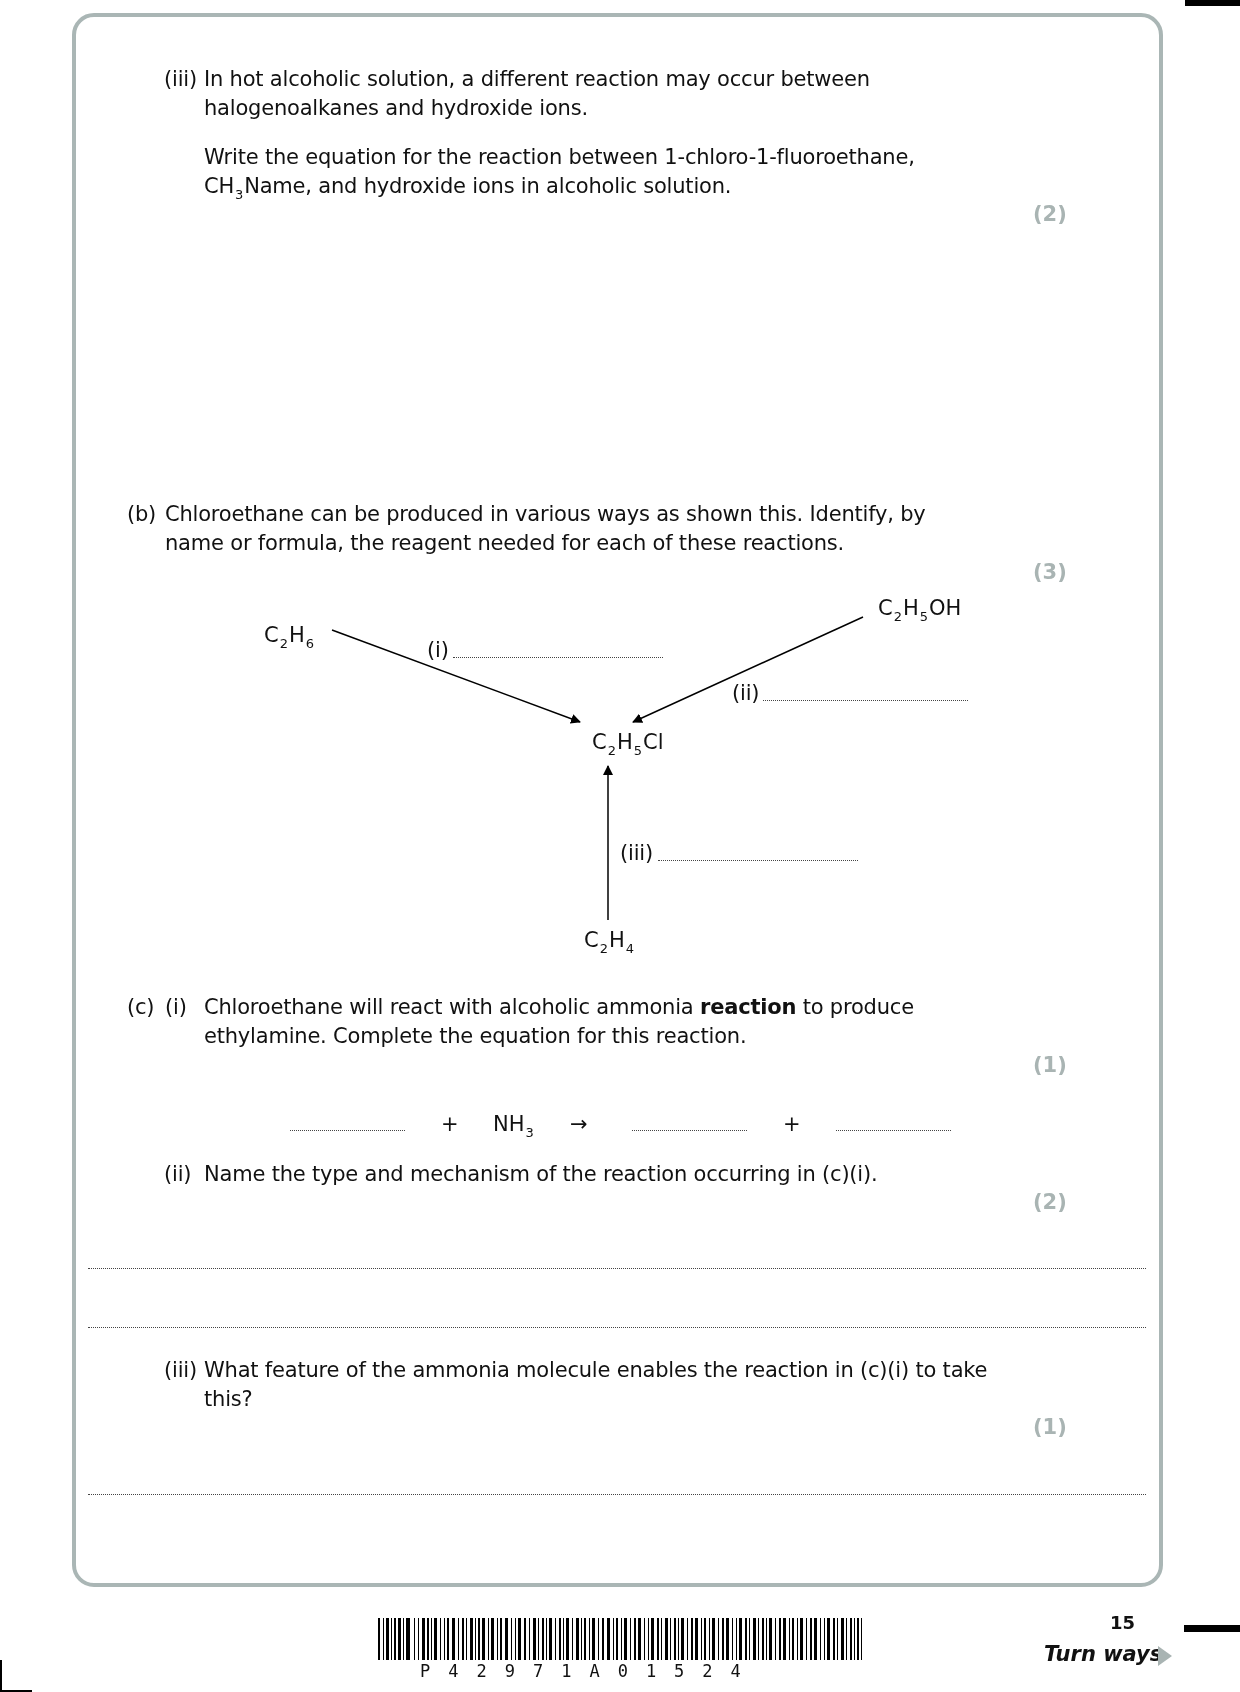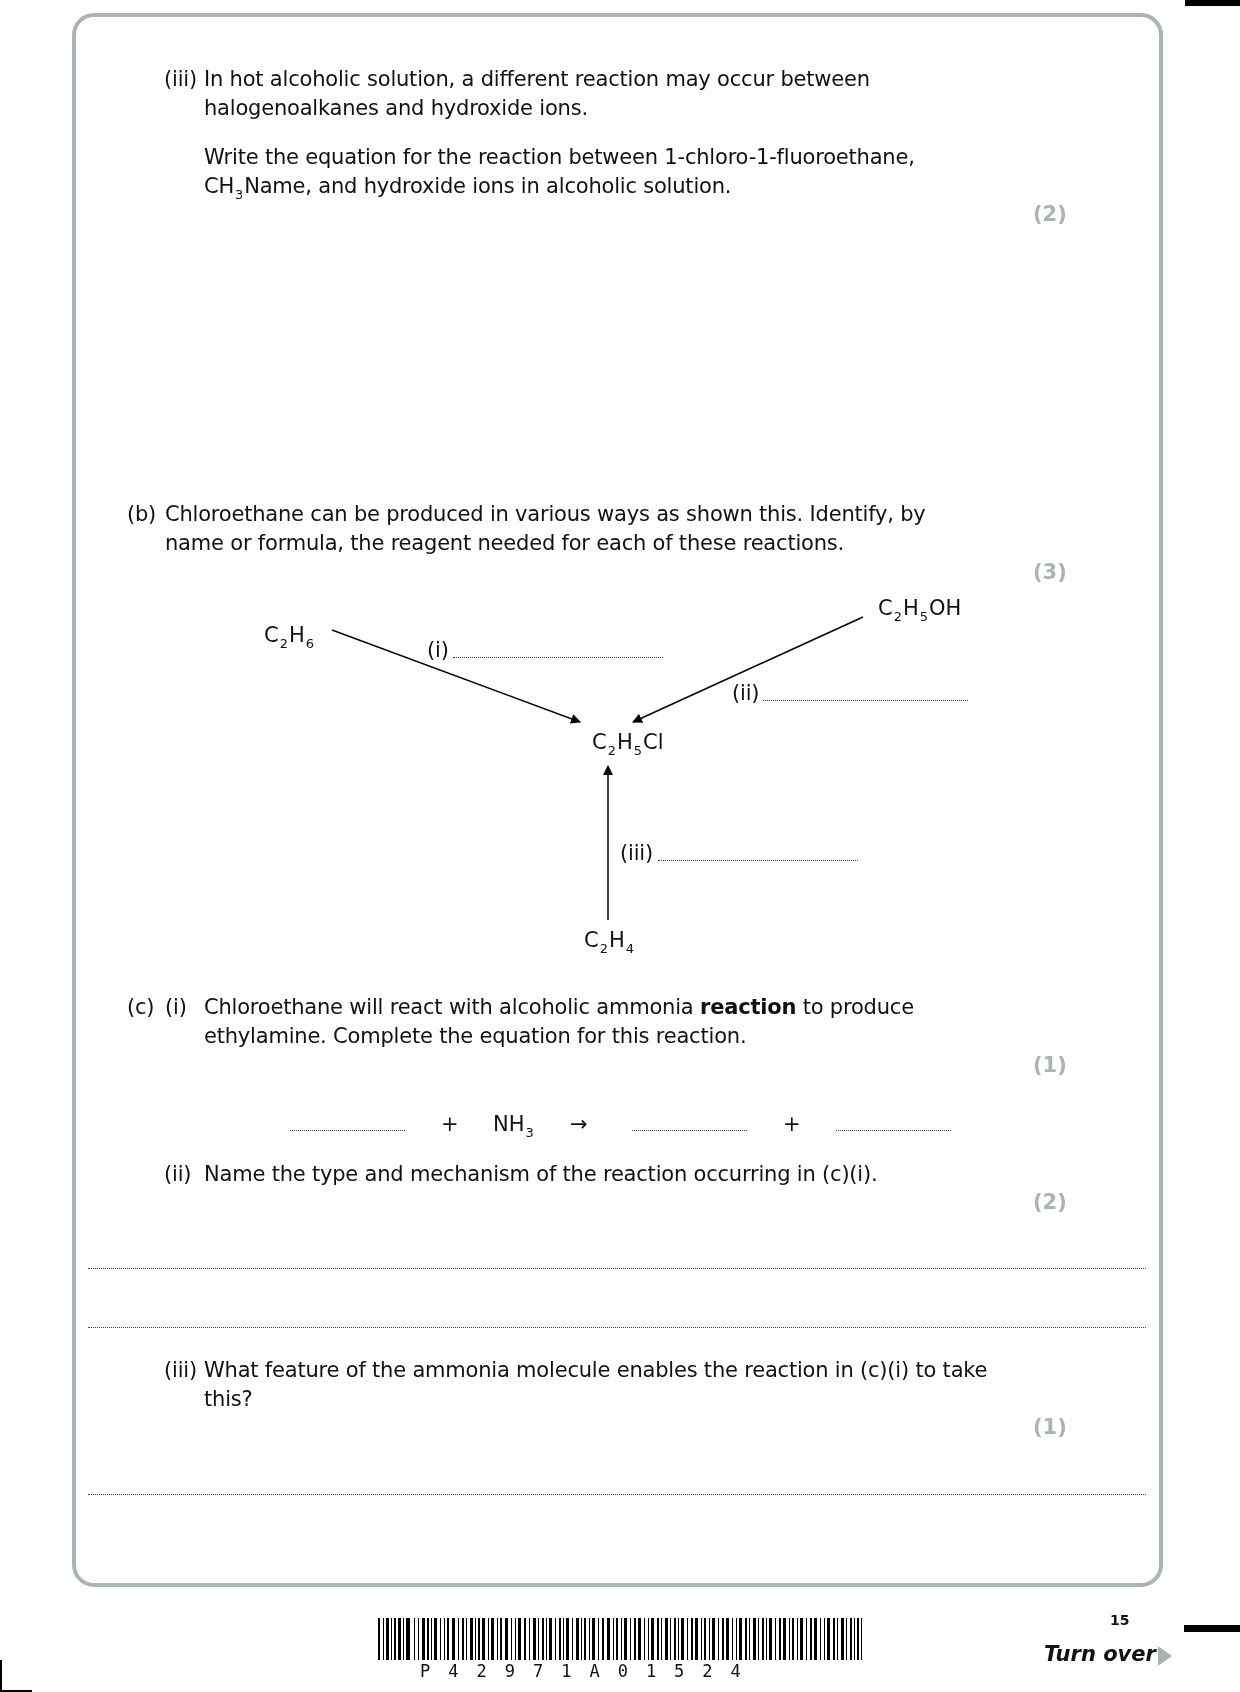--- a/index.html
+++ b/index.html
@@ -12,21 +12,21 @@
     position: absolute; left: 72px; top: 13px; width: 1091px; height: 1574px;
     border: 4px solid #aab6b5; border-radius: 22px; box-sizing: border-box;
   }
   .txt { position: absolute; font-size: 21px; line-height: 29px; white-space: nowrap; letter-spacing: -0.2px; }
   .marks { position: absolute; font-size: 21px; font-weight: bold; color: #a9b4b3; }
   .sub { font-size: 13px; vertical-align: -6px; margin: 0 1px; }
   .dotline { position: absolute; border-bottom: 1.5px dotted #444; height: 0; }
   .formula { position: absolute; font-size: 21px; white-space: nowrap; }
   b { font-weight: bold; }
   .corner-mark { position: absolute; background: #000; }
-  .page-num { position: absolute; left: 1110px; top: 1612px; font-size: 14px; font-weight: bold; }
+  .page-num { position: absolute; left: 1110px; top: 1612px; font-size: 18px; font-weight: bold; }
   .turn-over { position: absolute; left: 1044px; top: 1642px; font-size: 21px; font-weight: bold; font-style: italic; }
   .turn-arrow { position: absolute; left: 1158px; top: 1646px; width: 0; height: 0;
     border-top: 10px solid transparent; border-bottom: 10px solid transparent; border-left: 14px solid #a9b4b3; }
   .barcode { position: absolute; left: 378px; top: 1618px; width: 484px; height: 42px; }
   .barcode-text { position: absolute; left: 420px; top: 1661px; font-family: "DejaVu Sans Mono", "Liberation Mono", monospace;
     font-size: 17px; letter-spacing: 18px; white-space: nowrap; }
   svg.diagram { position: absolute; left: 0; top: 0; }
 </style>
 </head>
 <body>
@@ -225,14 +225,14 @@
       <rect x="468" y="0" width="1" height="42"></rect>
       <rect x="472" y="0" width="2" height="42"></rect>
     <rect x="476" y="0" width="1" height="42"></rect>
       <rect x="479" y="0" width="2" height="42"></rect>
       <rect x="483" y="0" width="1" height="42"></rect>
   </g>
 </svg>
 <div class="barcode-text">P42971A01524</div>
 
 <div class="page-num">15</div>
-<div class="turn-over">Turn over</div>
+<div class="turn-over">Turn ways</div>
 <div class="turn-arrow"></div>
 
 </body></html>

